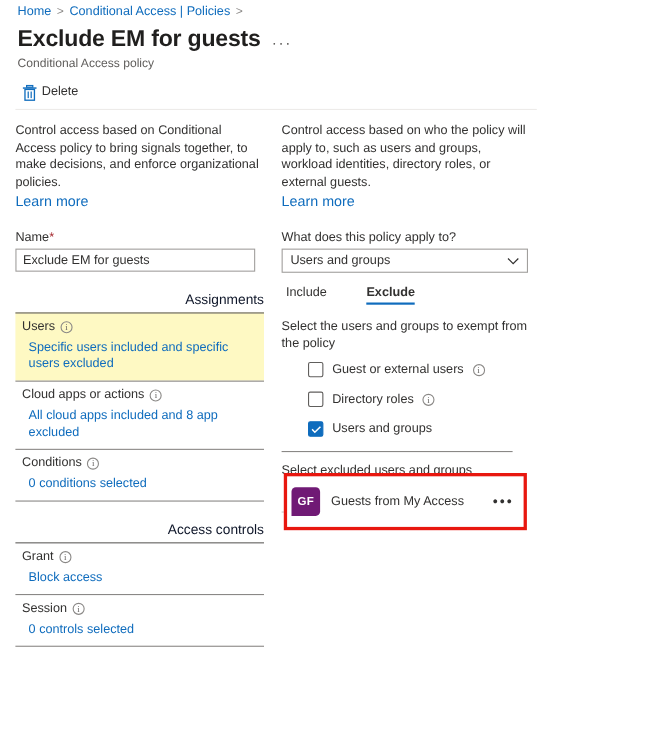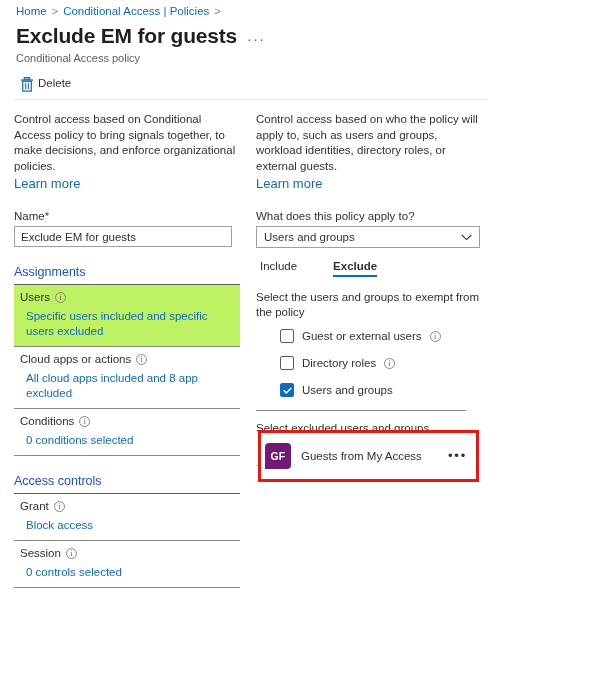--- a/index.html
+++ b/index.html
@@ -73,27 +73,27 @@
   .req { color: #a4262c; }
 
   .txtinput {
     width: 218px; height: 21px; border: 1px solid #a19f9d; background: #fff;
     font-size: 11.5px; color: #323130; padding: 0 6px;
     font-family: "Liberation Sans", sans-serif;
     border-radius: 0; outline: none;
   }
 
   .section-head {
-    font-size: 12.5px; color: #1d4ed8; margin-top: 18px; margin-bottom: 5px;
+    font-size: 12.5px; color: #0f172a; margin-top: 18px; margin-bottom: 5px; text-align: right;
   }
 
   
   .arow { padding: 5px 6px 7px 6px; border-top: 1px solid #8a8886; }
   .arow.first { border-top: 1px solid #605e5c; }
-  .arow.selected { background: #bef264; }
+  .arow.selected { background: #fef9c3; }
   .arow-head {
     display: flex; align-items: center; gap: 5px;
     font-size: 11.5px; color: #323130; line-height: 15px;
   }
   .arow-val {
     font-size: 11.5px; color: #0f6cbd; line-height: 15px;
     margin-top: 4px; margin-left: 6px; cursor: pointer;
   }
   .arow-end { border-top: 1px solid #8a8886; height: 1px; }
 

